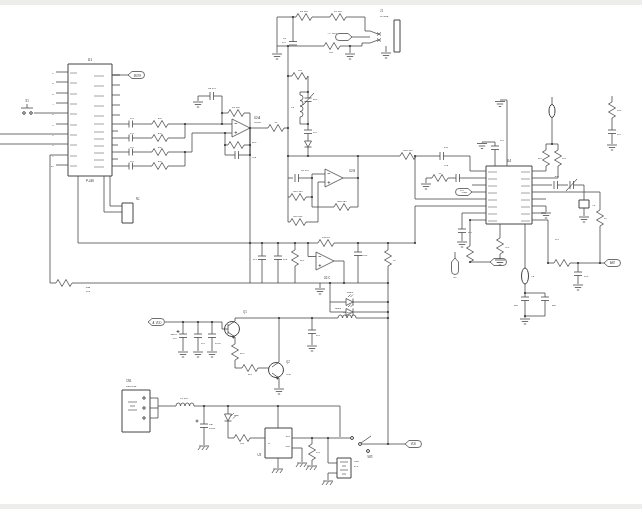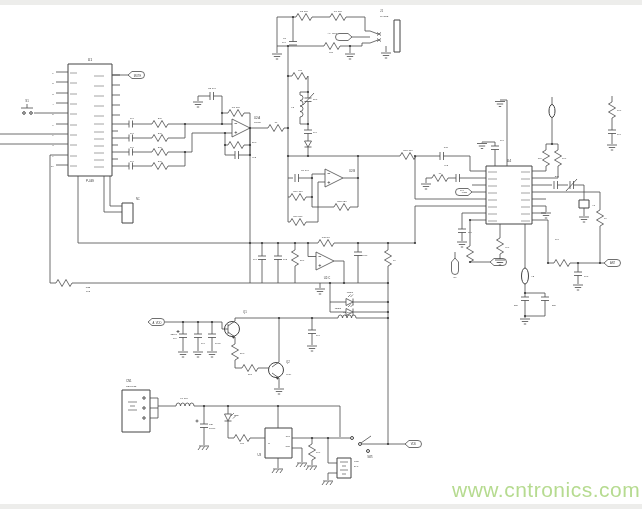--- a/index.html
+++ b/index.html
@@ -483,14 +483,13 @@
         <text x="290" y="437" font-size="2" text-anchor="end">OUT</text>
         <text x="290" y="447" font-size="2" text-anchor="end">GND</text>
         <text x="316" y="453" font-size="2.4" text-anchor="start">10K</text>
         <text x="370" y="458" font-size="2.6" text-anchor="middle">SW1</text>
         <text x="354" y="462" font-size="2.3" text-anchor="start">CN3</text>
         <text x="354" y="467" font-size="2.3" text-anchor="start">BAT</text>
         <text x="413.5" y="445" font-size="2.6" text-anchor="middle">VDD</text>
       </g>
   </svg>
 
-  <div class="watermark">www.cntronics.com</div>
 </div>
 
 </body></html>

